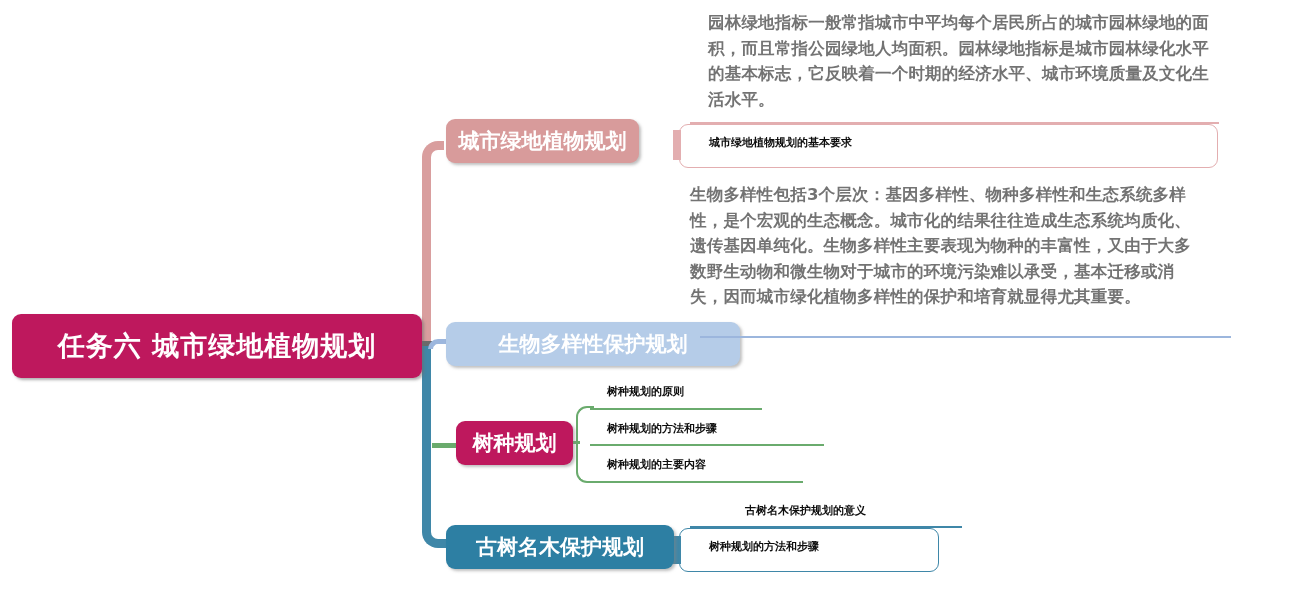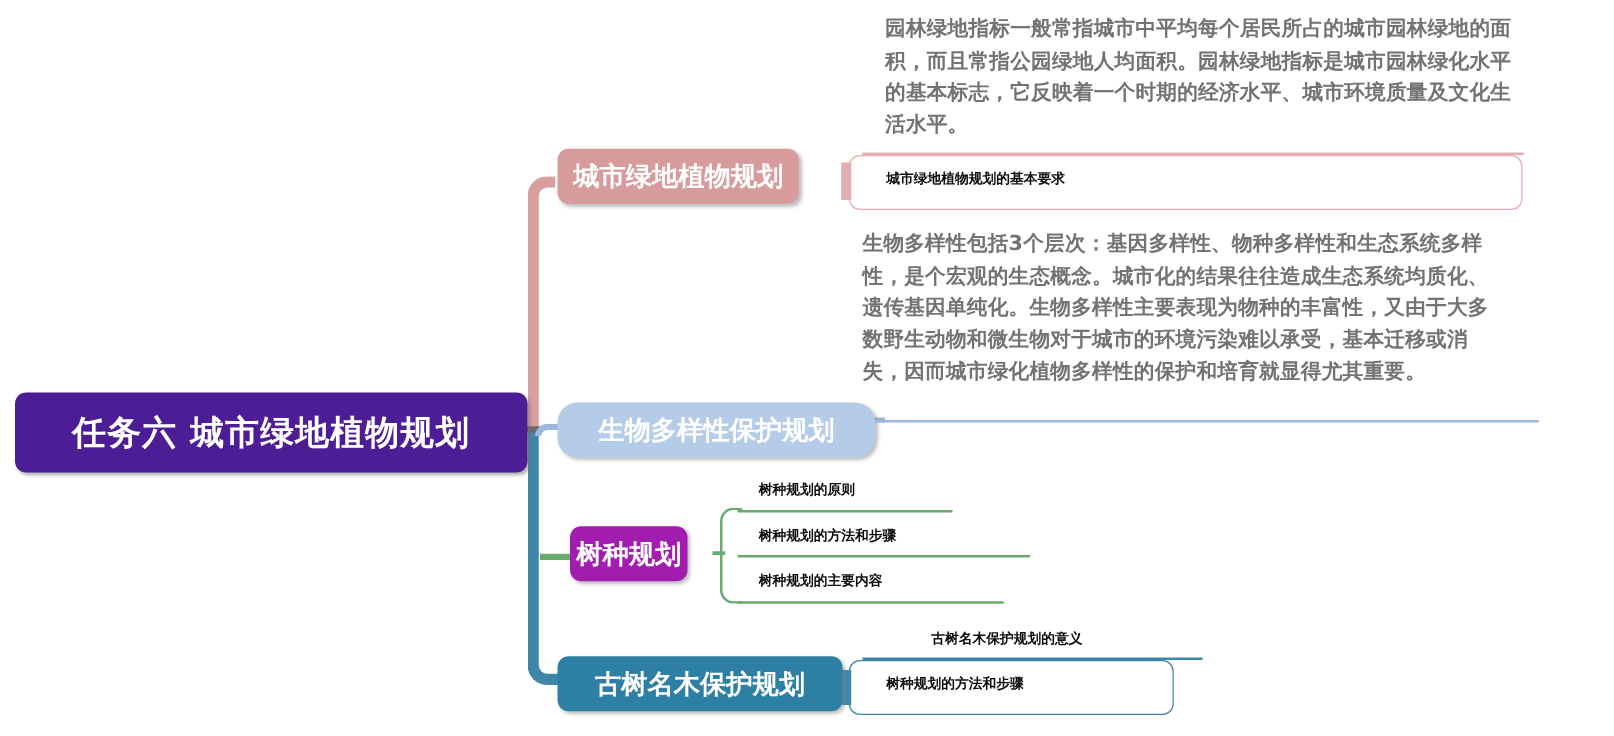--- a/index.html
+++ b/index.html
@@ -17,21 +17,21 @@
     background: #ffffff;
     overflow: hidden;
   }
   
   .root-node {
     position: absolute;
     left: 12px;
     top: 314px;
     width: 410px;
     height: 64px;
-    background: #4c1d95;
+    background: #be185d;
     border-radius: 9px;
     box-shadow: 2px 2px 3px rgba(110,110,110,0.55);
     display: flex;
     align-items: center;
     justify-content: center;
   }
   .root-node .label {
     color: #ffffff;
     font-size: 27px;
     font-weight: bold;
@@ -47,22 +47,22 @@
     justify-content: center;
     box-shadow: 2px 2px 3px rgba(130,130,130,0.5);
   }
   .branch-node .label {
     color: #ffffff;
     font-size: 21px;
     font-weight: bold;
     white-space: nowrap;
   }
   .bn-1 { left: 446px; top: 119px; width: 193px; height: 44px; background: #d89b9b; }
-  .bn-2 { left: 446px; top: 322px; width: 254px; height: 44px; background: #b5cce8; border-radius: 16px; }
-  .bn-3 { left: 456px; top: 421px; width: 94px; height: 44px; background: #a21caf; }
+  .bn-2 { left: 446px; top: 322px; width: 294px; height: 44px; background: #b5cce8; }
+  .bn-3 { left: 456px; top: 421px; width: 117px; height: 44px; background: #be185d; }
   .bn-4 { left: 446px; top: 525px; width: 228px; height: 44px; background: #2d7fa3; }
 
   
   .text-block {
     position: absolute;
     color: #737373;
     font-size: 16.5px;
     font-weight: bold;
     line-height: 25.5px;
     letter-spacing: 0.2px;

